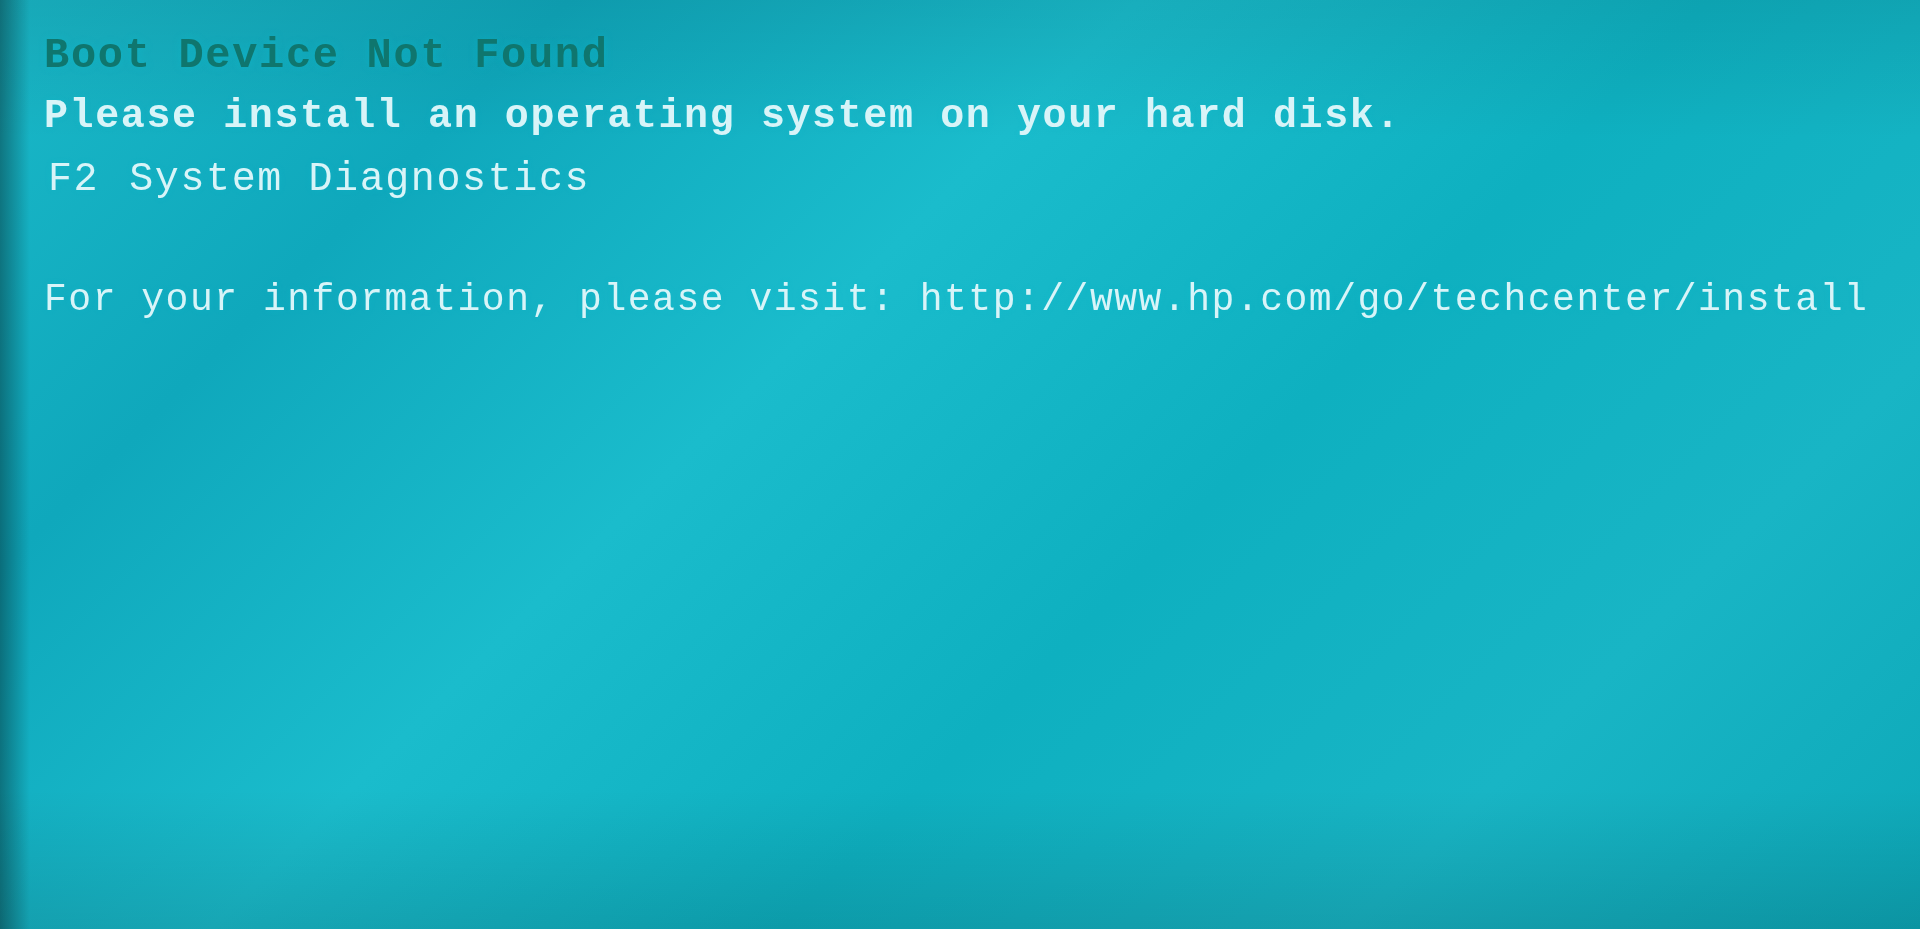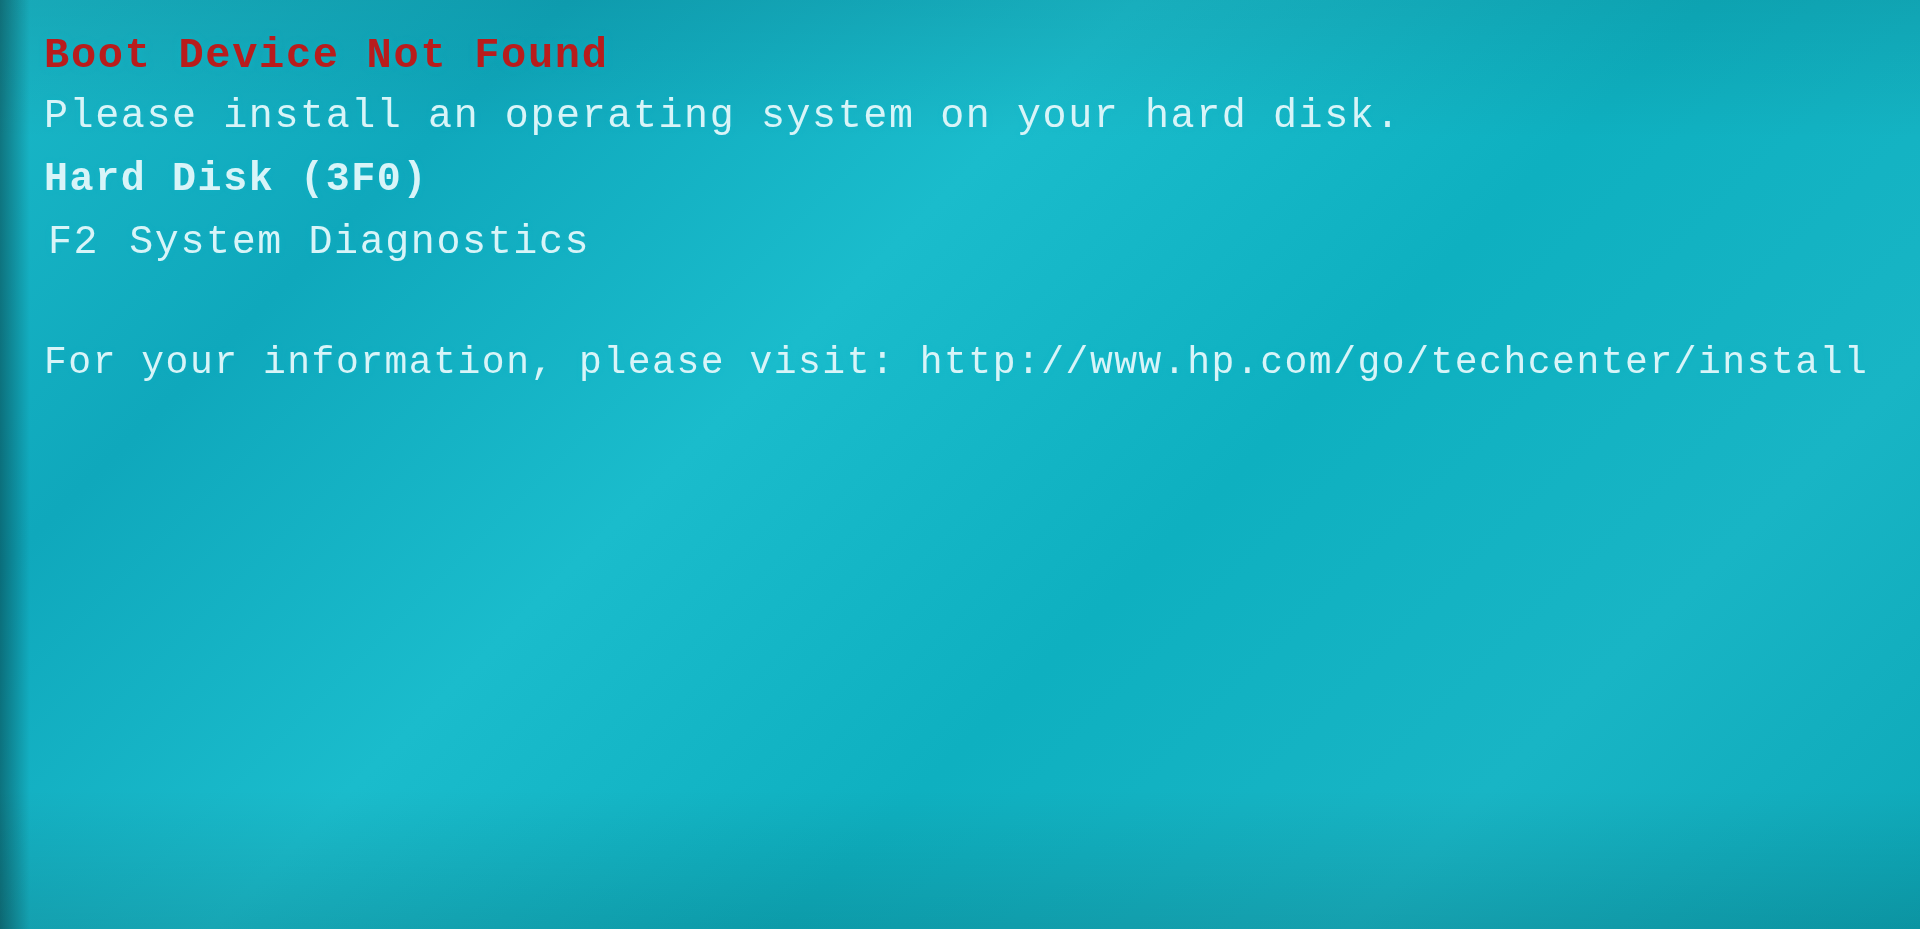--- a/index.html
+++ b/index.html
@@ -53,29 +53,29 @@
 
     .line {
       display: block;
       white-space: nowrap;
       letter-spacing: 0.04em;
     }
 
     .title-line {
       font-size: 42px;
       font-weight: bold;
-      color: #b91c1c;
+      color: #0f766e;
       margin-bottom: 14px;
       margin-top: 4px;
       text-shadow: 0 0 8px rgba(0,200,220,0.3);
     }
 
     .install-line {
       font-size: 40px;
-      font-weight: normal;
+      font-weight: bold;
       color: #d8f4f8;
       margin-bottom: 18px;
       text-shadow: 0 0 6px rgba(0,200,220,0.2);
     }
 
     .hard-disk-line {
       font-size: 40px;
       font-weight: bold;
       color: #d8f4f8;
       margin-bottom: 18px;
@@ -105,21 +105,20 @@
   </style>
 </head>
 <body>
 
 <div class="screen-content">
 
   <span class="line title-line">Boot Device Not Found</span>
 
   <span class="line install-line">Please install an operating system on your hard disk.</span>
 
-  <span class="line hard-disk-line">Hard Disk (3F0)</span>
 
   <span class="line f2-line">
     <span class="f2-key">F2</span><span>System Diagnostics</span>
   </span>
 
   <span class="line more-info-line">
     <span>For your information, please visit:</span>&nbsp;<span>http://www.hp.com/go/techcenter/install</span>
   </span>
 
 </div>

